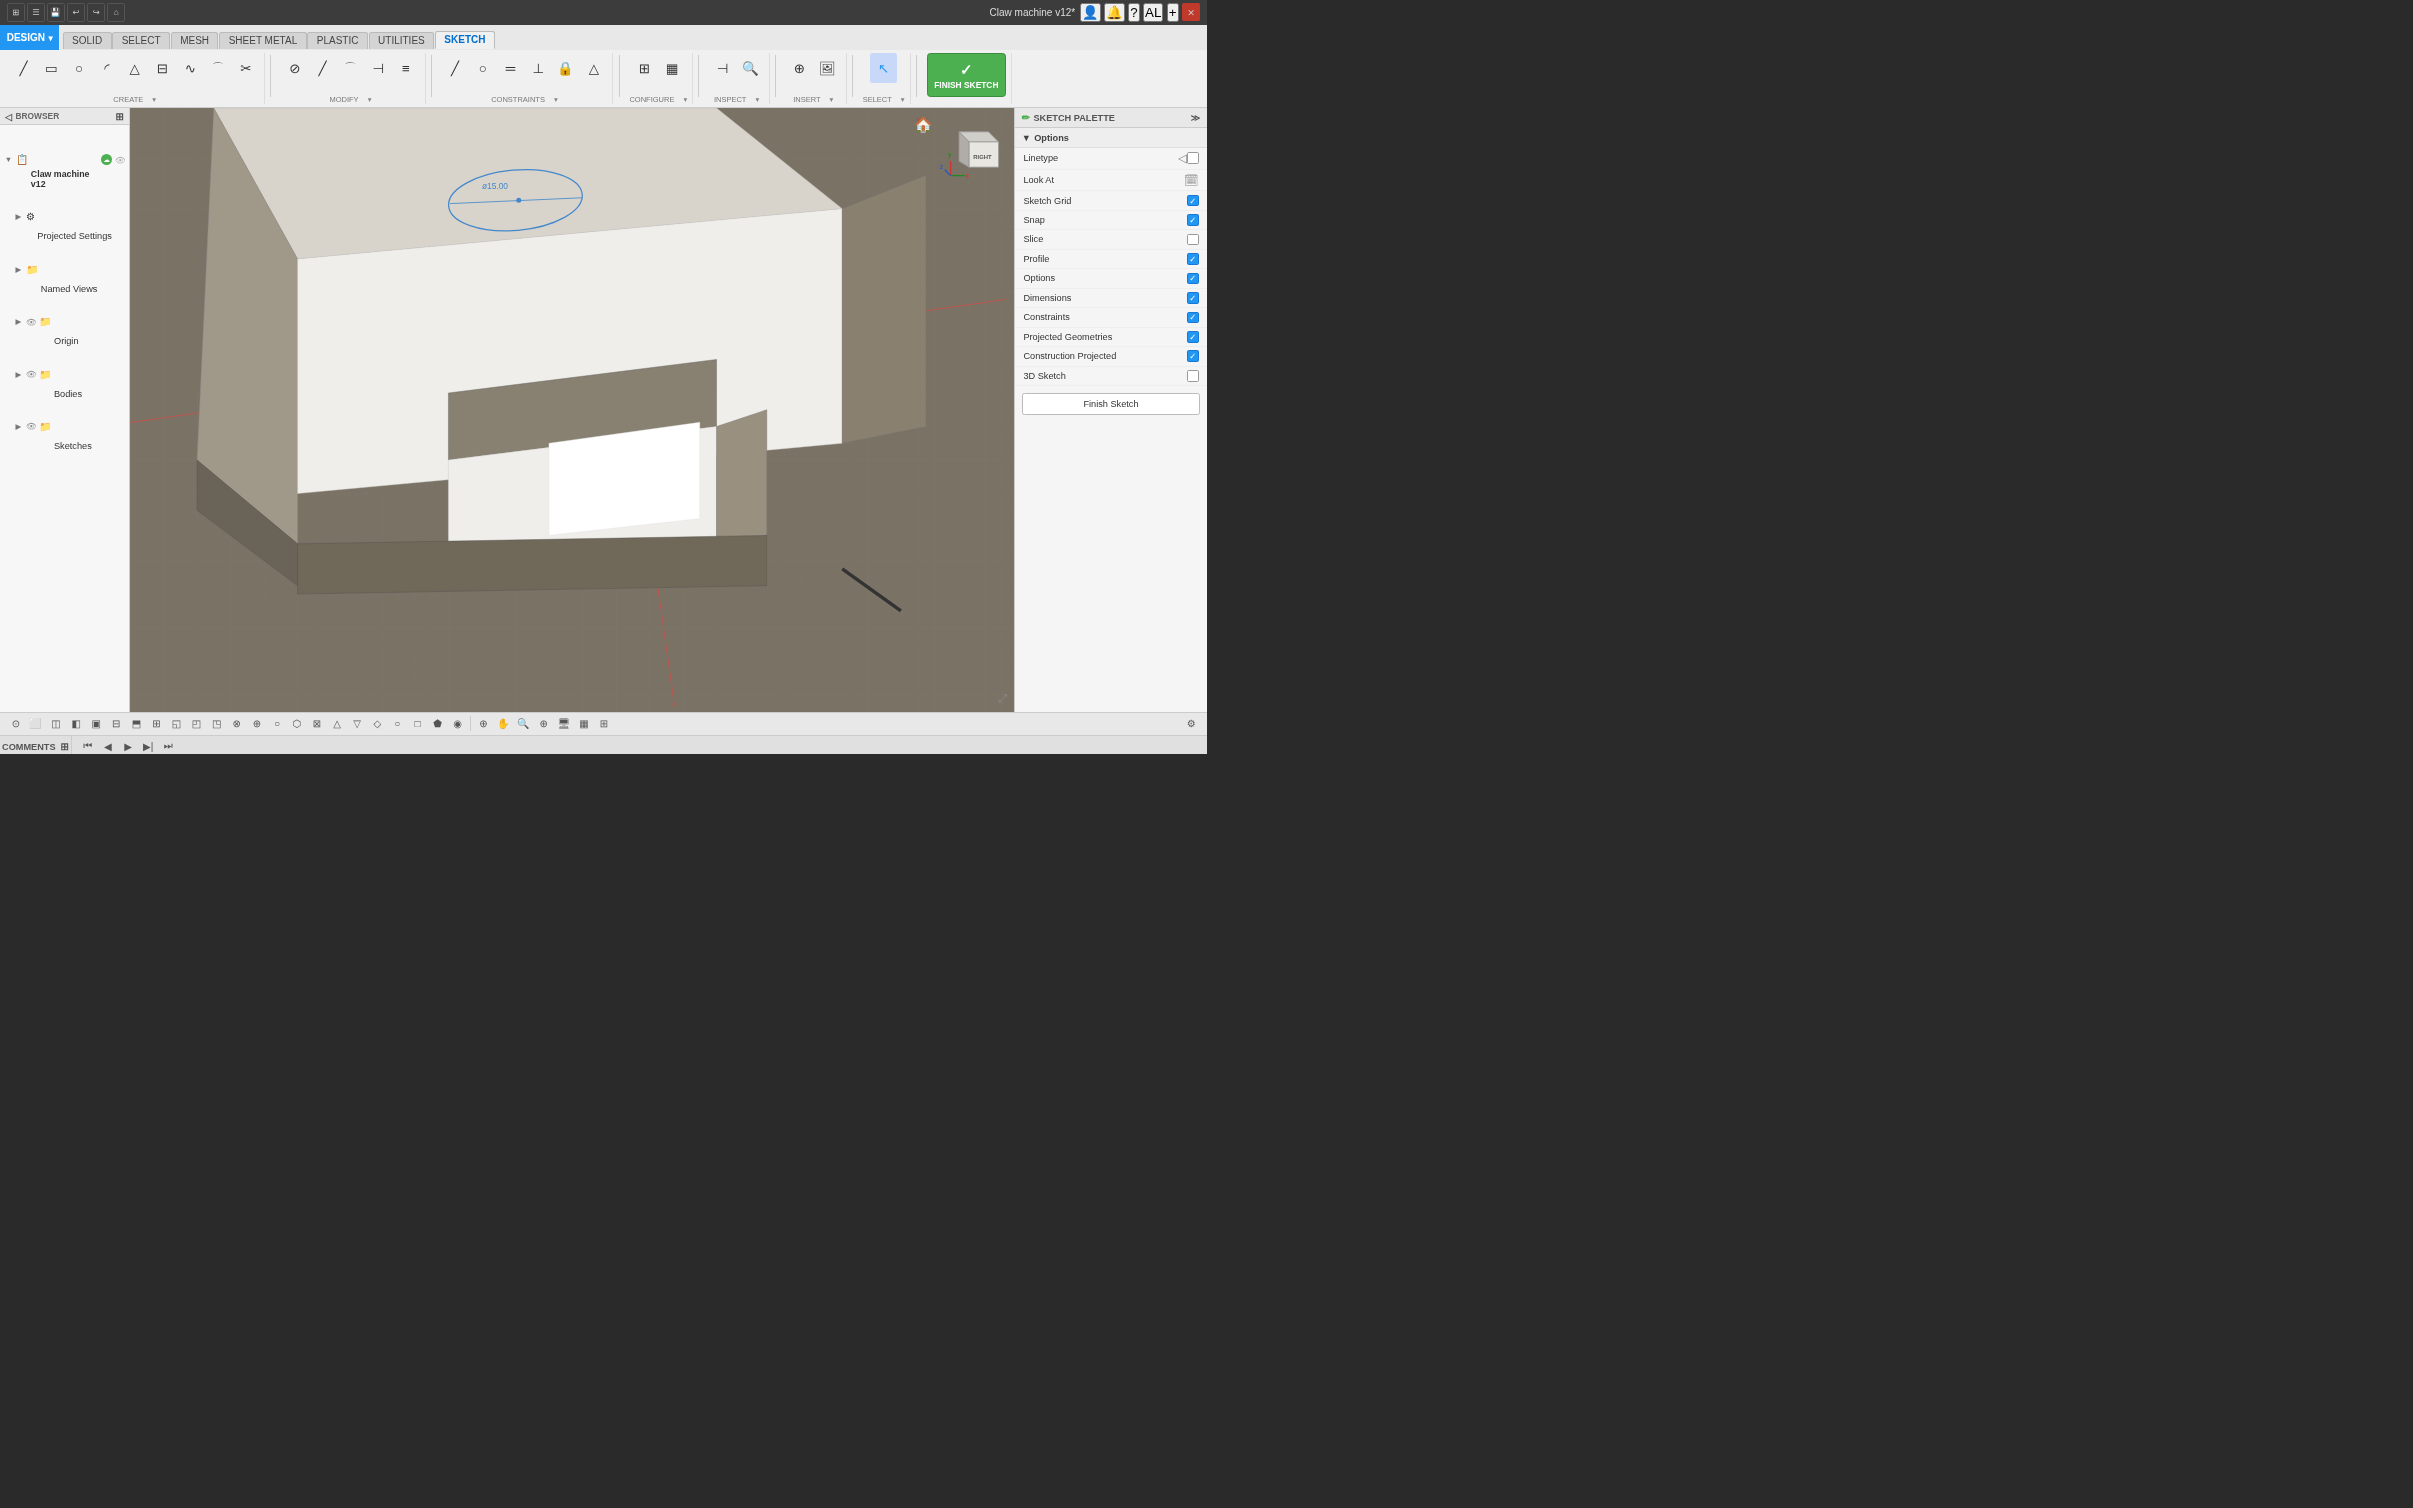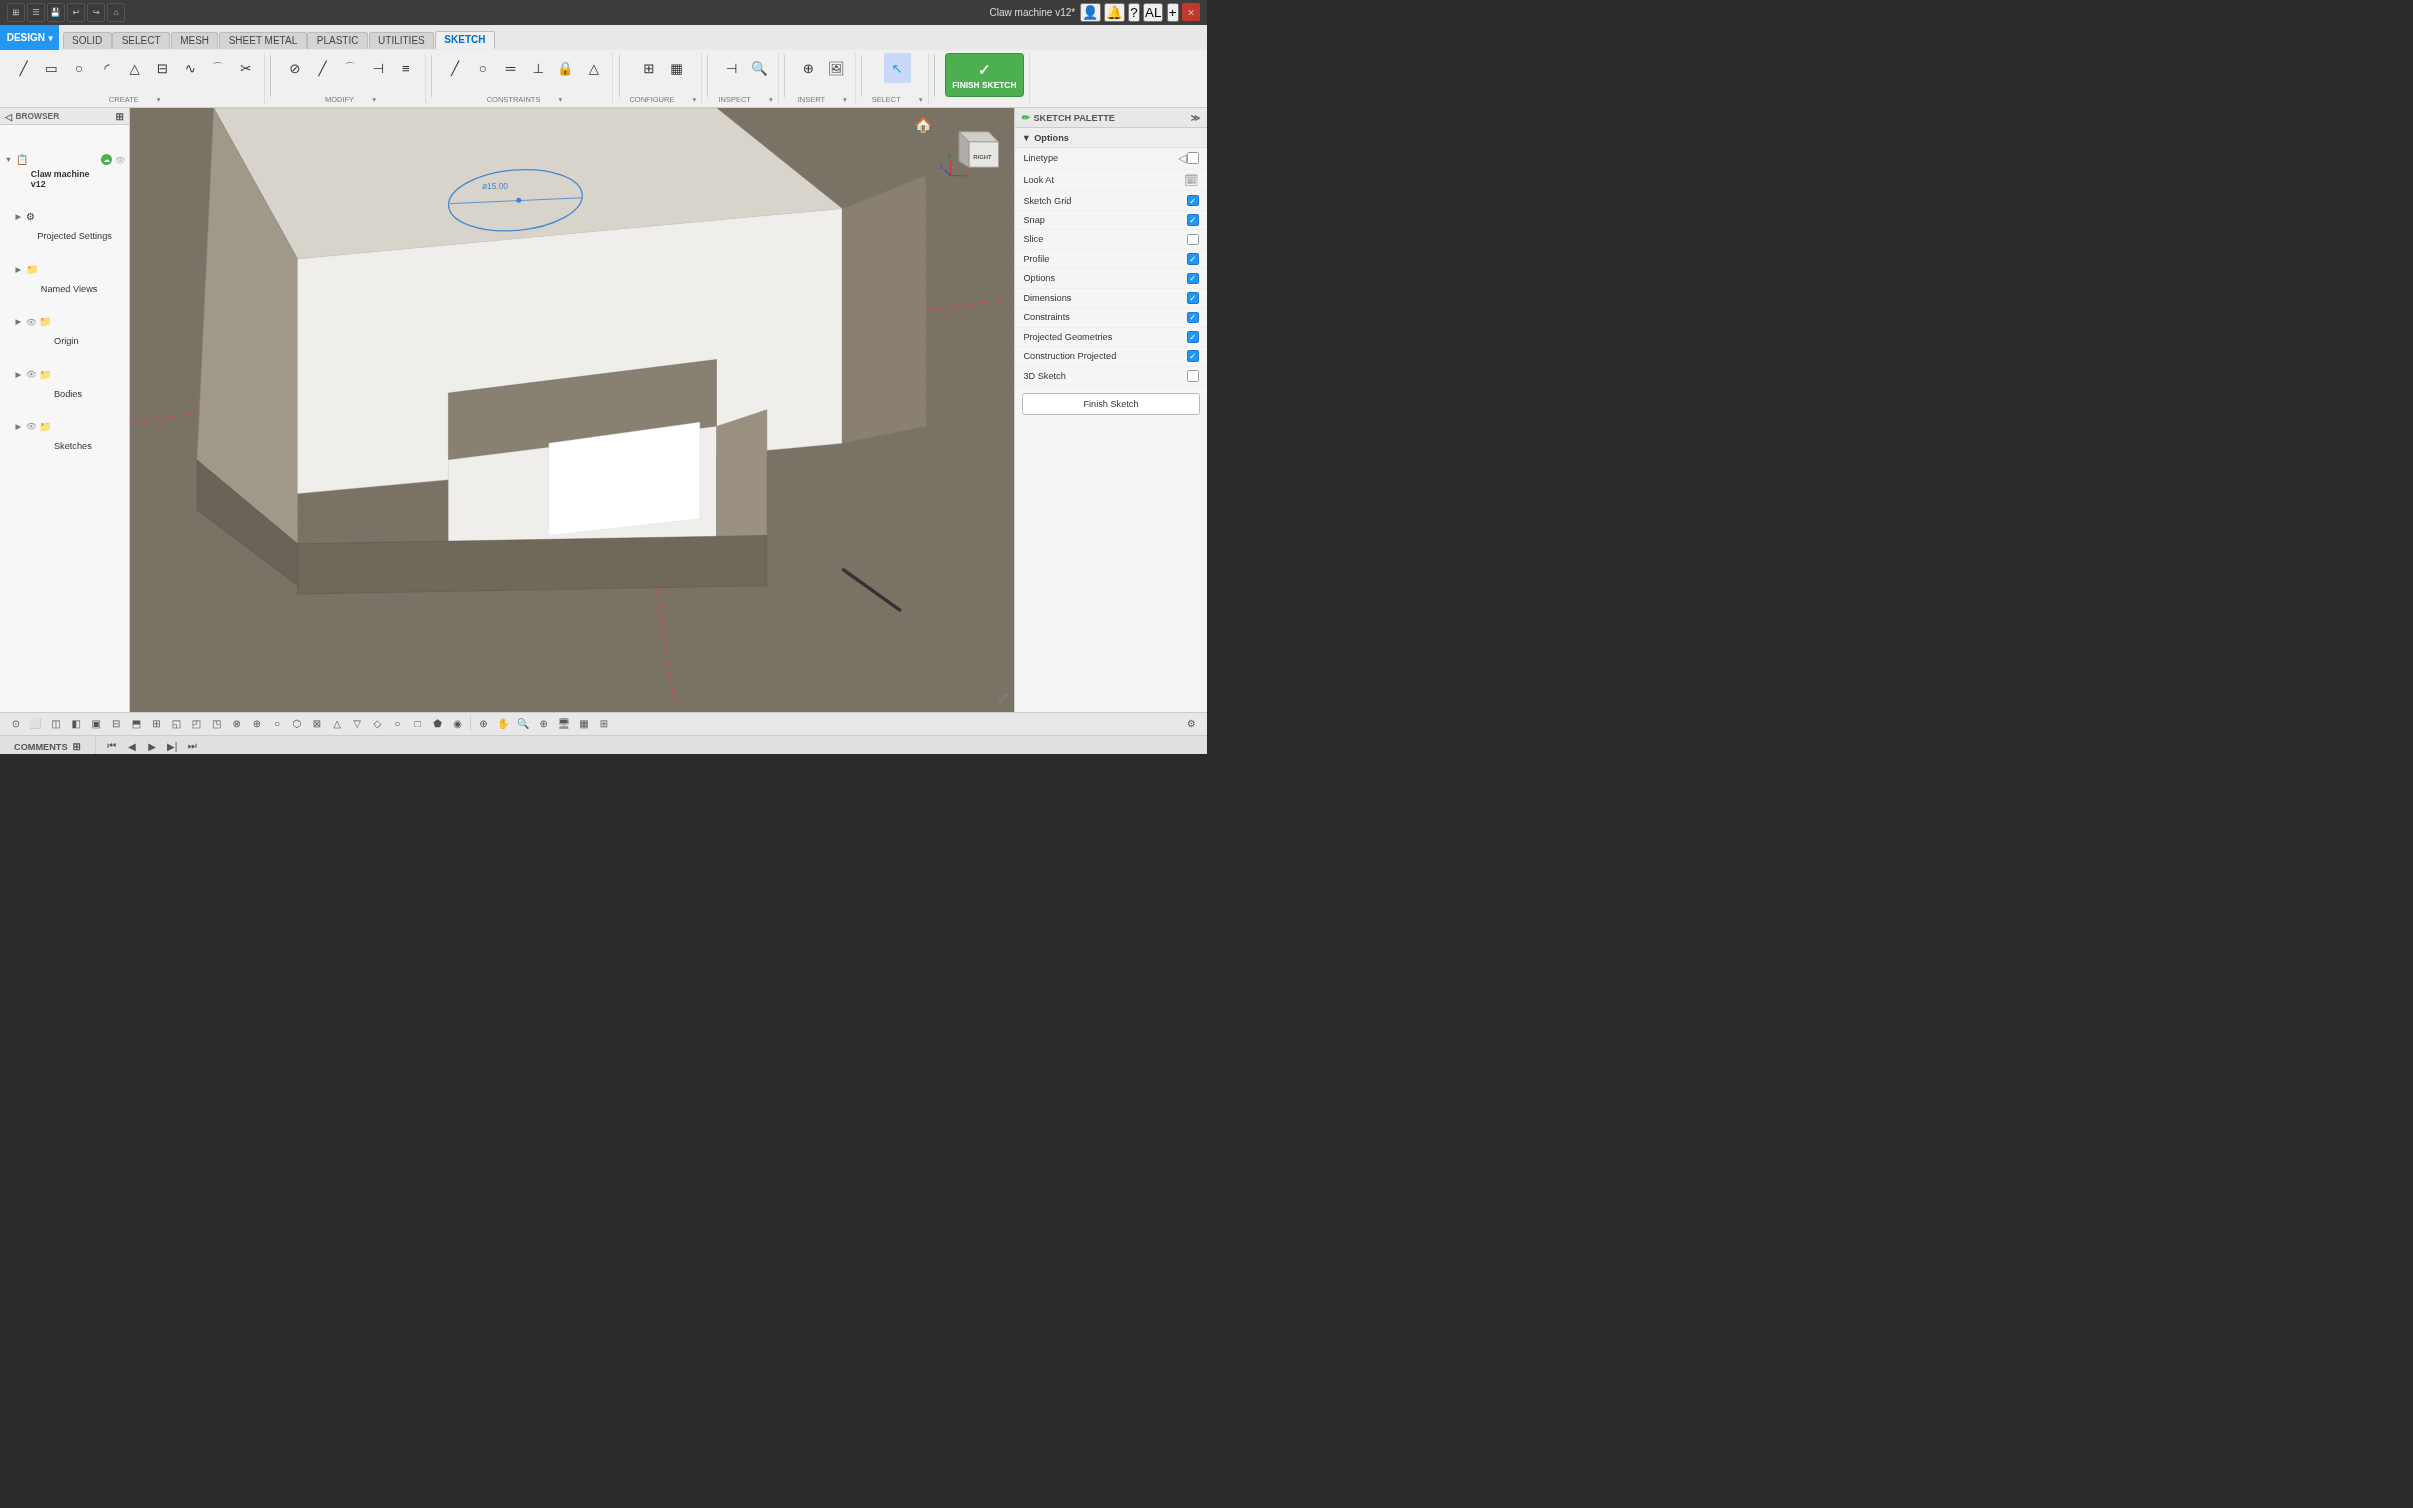--- a/index.html
+++ b/index.html
@@ -18,21 +18,21 @@
 
     
     #ribbon { background: #7f1d1d; border-bottom: 0.8px solid #ccc; }
     #ribbon-tabs { display: flex; background: #e0e0e0; height: 22px; align-items: flex-end; padding-left: 6.7px; gap: 0; }
     .ribbon-tab {
       padding: 2.5px 8.4px; font-size: 10px; cursor: pointer; background: #d4d4d4; border: 0.8px solid #bbb; border-bottom: none; margin-right: 0.8px; color: #444; border-radius: 2.5px 2.5px 0 0;
     }
     .ribbon-tab.active { background: #f0f0f0; color: #0070cc; font-weight: bold; border-bottom: 0.8px solid #f0f0f0; }
     #ribbon-content { display: flex; align-items: stretch; padding: 3.4px 5px; height: 57px; gap: 3.4px; background: #f0f0f0; }
     .ribbon-group { display: flex; flex-direction: column; align-items: center; border-right: 0.8px solid #ddd; padding: 0 5px; min-width: 50px; }
-    .ribbon-group-label-btn { font-size: 7.5px; color: #777; margin-top: auto; padding-top: 1.7px; cursor: pointer; display: flex; align-items: center; gap: 18px; }
+    .ribbon-group-label-btn { font-size: 7.5px; color: #777; margin-top: auto; padding-top: 1.7px; cursor: pointer; display: flex; align-items: center; gap: 9px; }
     .ribbon-tools { display: flex; flex-wrap: wrap; gap: 0.8px; justify-content: center; flex: 1; }
     .rtool { display: flex; flex-direction: column; align-items: center; justify-content: center; width: 27px; height: 30px; cursor: pointer; border-radius: 2.5px; background: transparent; border: 0.8px solid transparent; padding: 1.7px; }
     .rtool-icon { font-size: 13.4px; line-height: 1; }
     .ribbon-big-btn { display: flex; flex-direction: column; align-items: center; justify-content: center; height: 44px; min-width: 42px; padding: 3.4px 6.7px; cursor: pointer; border-radius: 3.4px; background: #2196f3; color: white; border: 0.8px solid #1976d2; font-size: 8.4px; font-weight: bold; gap: 1.7px; }
     .ribbon-big-btn.green { background: #4caf50; border-color: #388e3c; }
     .ribbon-big-btn-icon { font-size: 15px; }
 
     
     #main { display: flex; height: calc(754px - 25px - 80px - 23.5px - 27px); }
 
@@ -542,21 +542,21 @@
     <button class="bt-btn">🖥</button>
     <button class="bt-btn">▦</button>
     <button class="bt-btn">⊞</button>
   </div>
   <div class="action-bar-right">
     <button class="bt-btn" style="margin-left:auto;">⚙</button>
   </div>
 </div>
 
 <div id="status-bar" style="height:22px;background:#e0e0e0;border-top:0.8px solid #ccc;display:flex;align-items:center;">
-  <div id="comments-section" style="display:flex;align-items:center;padding:0 14px;gap:5px;font-size:9.2px;font-weight:bold;color:#555;border-right:0.8px solid #ccc;height:100%;">
+  <div id="comments-section" style="display:flex;align-items:center;padding:0 2px;gap:5px;font-size:9.2px;font-weight:bold;color:#555;border-right:0.8px solid #ccc;height:100%;">
     <span>COMMENTS</span>
     <span style="cursor:pointer;font-size:10px;">⊞</span>
   </div>
   <div style="display:flex;align-items:center;gap:1.7px;padding:0 6.7px;">
     <button class="bt-btn">⏮</button>
     <button class="bt-btn">◀</button>
     <button class="bt-btn">▶</button>
     <button class="bt-btn">▶|</button>
     <button class="bt-btn">⏭</button>
   </div>

